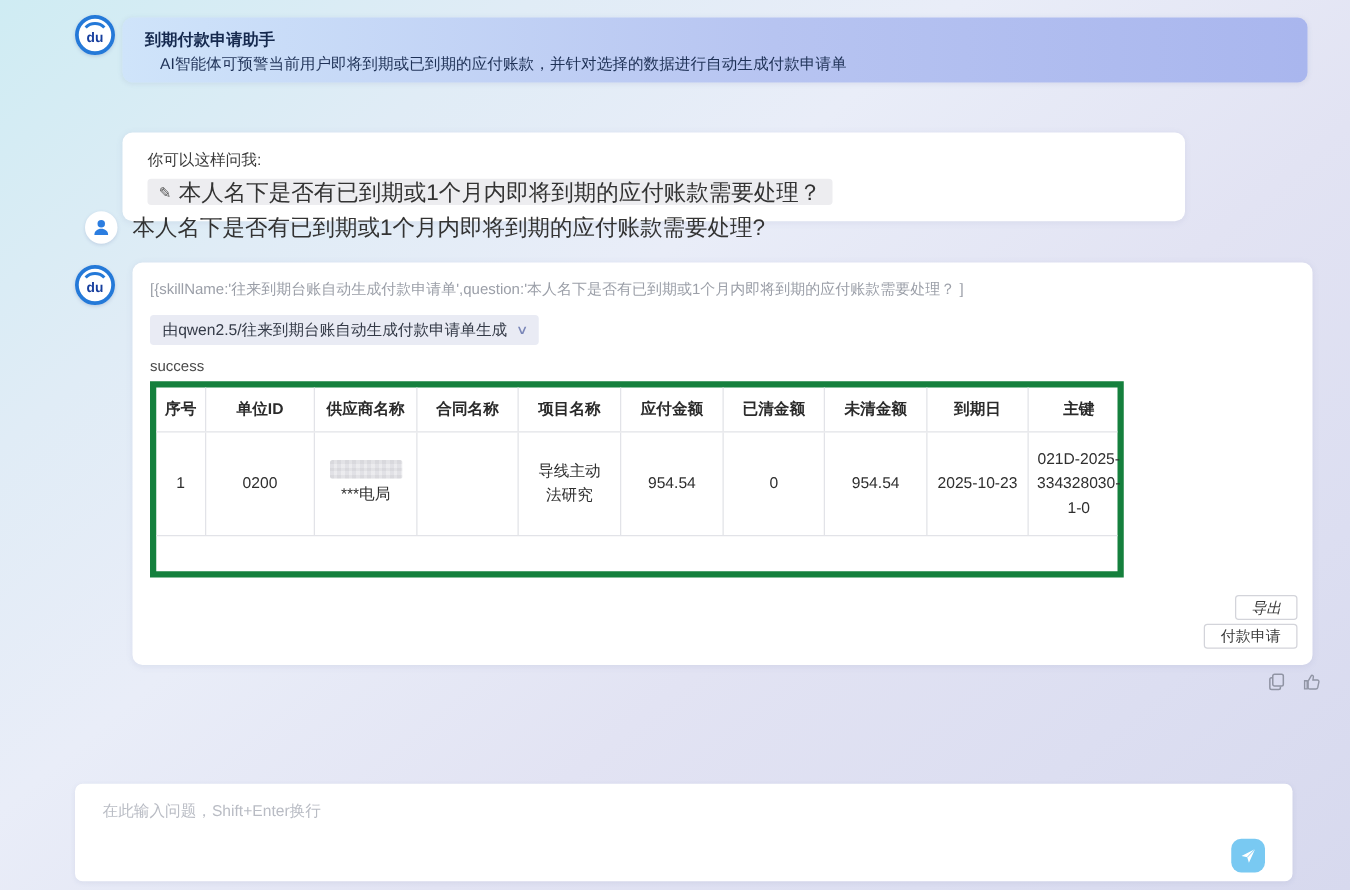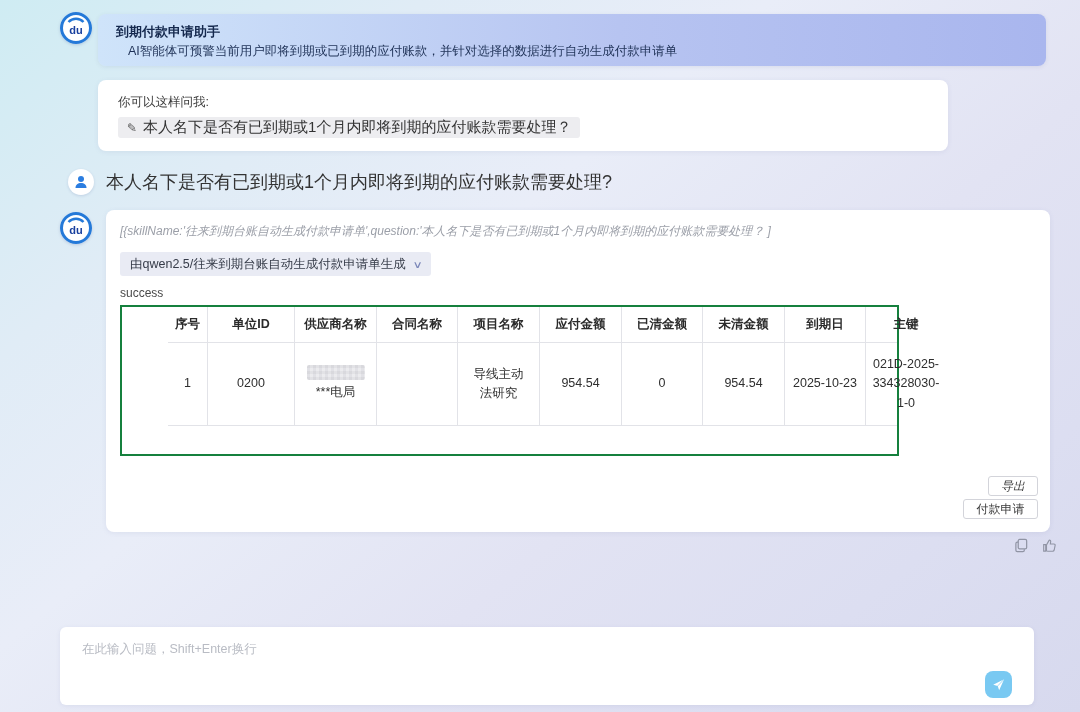--- a/index.html
+++ b/index.html
@@ -23,41 +23,41 @@
     left:98px;top:14px;width:948px;height:52px;border-radius:8px;
     background:linear-gradient(90deg,#cfe4fa 0%,#b7c4f1 55%,#a9b6ee 100%);
     box-shadow:0 1px 4px rgba(100,110,160,.12);
   }
   .header-title{position:absolute;left:18px;top:9px;font-size:13px;font-weight:bold;color:#15294e;}
   .header-desc{position:absolute;left:18px;top:29px;font-size:12.5px;color:#1e3156;margin-left:12px;}
   .card{
     background:#fff;border-radius:8px;
     box-shadow:0 1px 5px rgba(100,110,160,.10);
   }
-  .sugg-card{left:98px;top:80px;width:850px;height:71px;text-align:center;}
+  .sugg-card{left:98px;top:106px;width:850px;height:71px;text-align:center;}
   .sugg-heading{position:absolute;left:20px;top:14px;font-size:12.5px;color:#3a3a3a;}
   .sugg-chip{
     position:absolute;left:20px;top:37px;height:21px;
     background:#ededf0;border-radius:3px;display:flex;align-items:center;
     padding:0 9px;gap:6px;cursor:pointer;
   }
   .sugg-chip .pencil{font-size:12px;color:#555;}
-  .sugg-chip .q{font-size:15px;color:#333;}
+  .sugg-chip .q{font-size:18px;color:#333;}
   .user-row{left:68px;top:169px;display:flex;align-items:center;gap:12px;}
   .user-text{font-size:18px;color:#333;}
   .bot-card{left:106px;top:210px;width:944px;height:322px;}
-  .skill-line{position:absolute;left:14px;top:13px;font-size:12px;color:#9b9fa8;white-space:nowrap;font-style:italic;}
+  .skill-line{position:absolute;left:14px;top:13px;font-size:12px;color:#9b9fa8;white-space:nowrap;}
   .model-chip{
     position:absolute;left:14px;top:42px;height:24px;background:#e9ebf4;border-radius:3px;
     display:flex;align-items:center;gap:8px;padding:0 10px;cursor:pointer;
   }
   .model-chip .label{font-size:12.5px;color:#353b48;}
   .model-chip .chev{font-size:10px;color:#7a86b8;transform:scaleX(1.4);}
   .status-line{position:absolute;left:14px;top:76px;font-size:12px;color:#4a4a4a;}
-  .tbl{position:absolute;left:14px;top:95px;width:779px;border:2px solid #15803d;box-sizing:border-box;padding-left:46px;}
+  .tbl{position:absolute;left:14px;top:95px;width:779px;border:5px solid #15803d;box-sizing:border-box;}
   .trow{display:grid;grid-template-columns:40px 87px 82px 81px 82px 82px 81px 82px 81px 80px;}
   .trow .cell{
     border-right:1px solid #e2e3e8;display:flex;flex-direction:column;
     align-items:center;justify-content:center;text-align:center;
     font-size:12.5px;color:#2f2f2f;padding:2px 4px;box-sizing:border-box;
     word-break:break-all;line-height:1.55;
   }
   .trow .cell:last-child{border-right:none;}
   .trow.head{height:35px;border-bottom:1px solid #e2e3e8;}
   .trow.head .cell{font-weight:600;color:#2b2b2b;}

